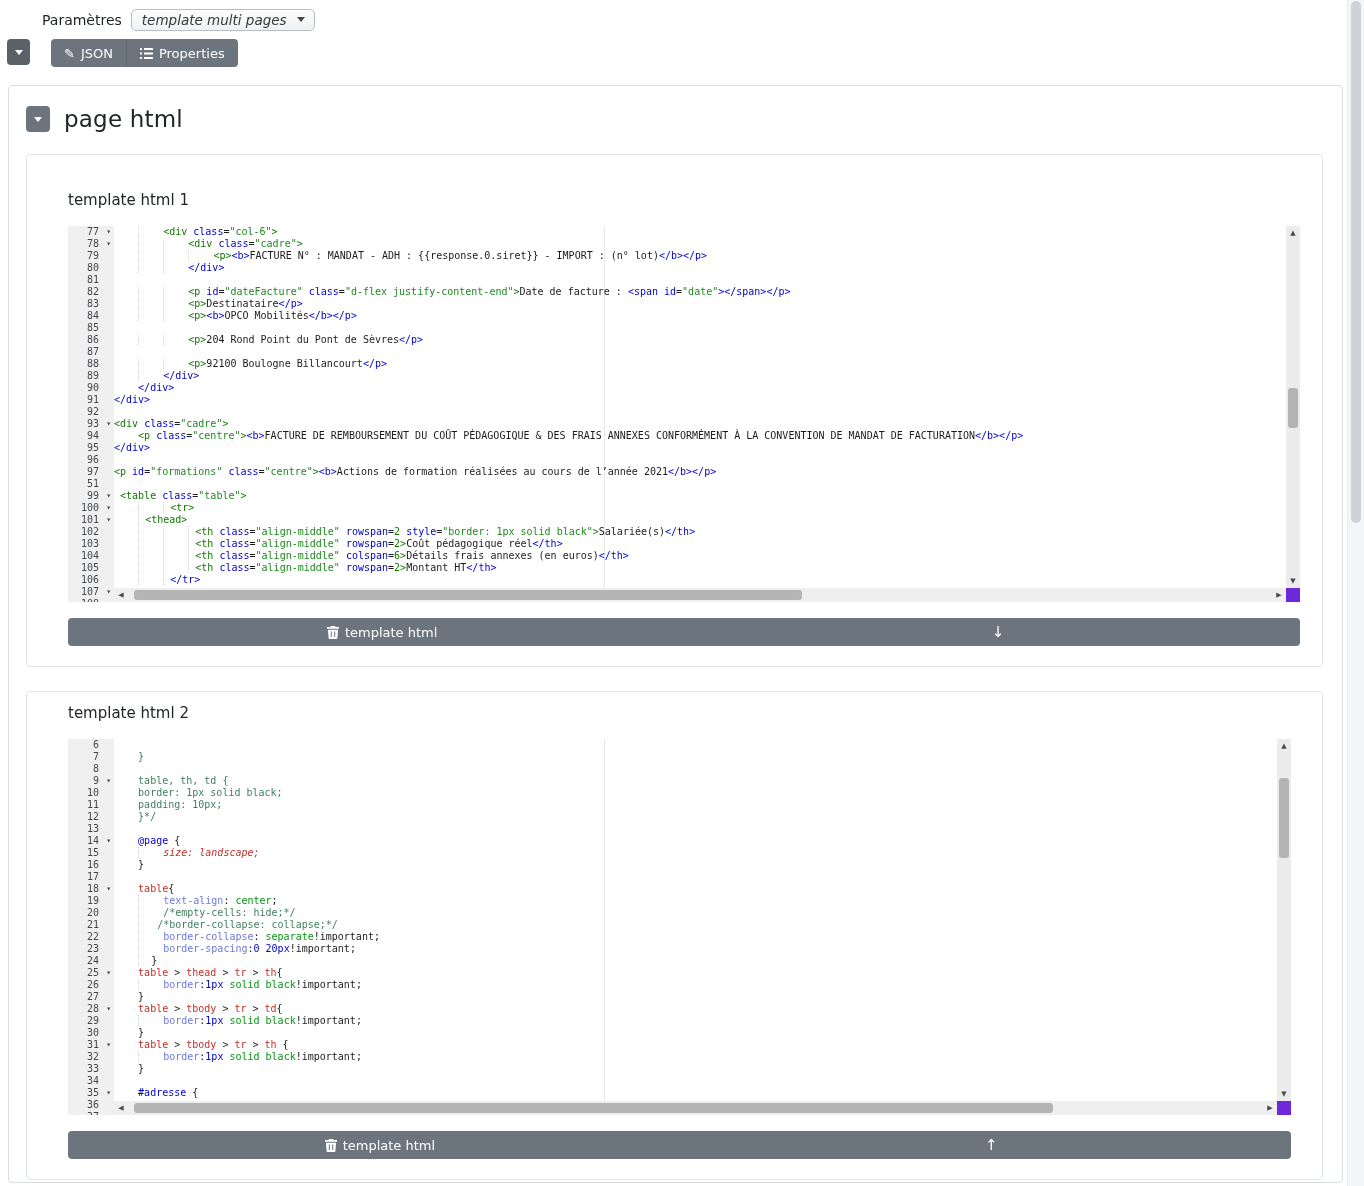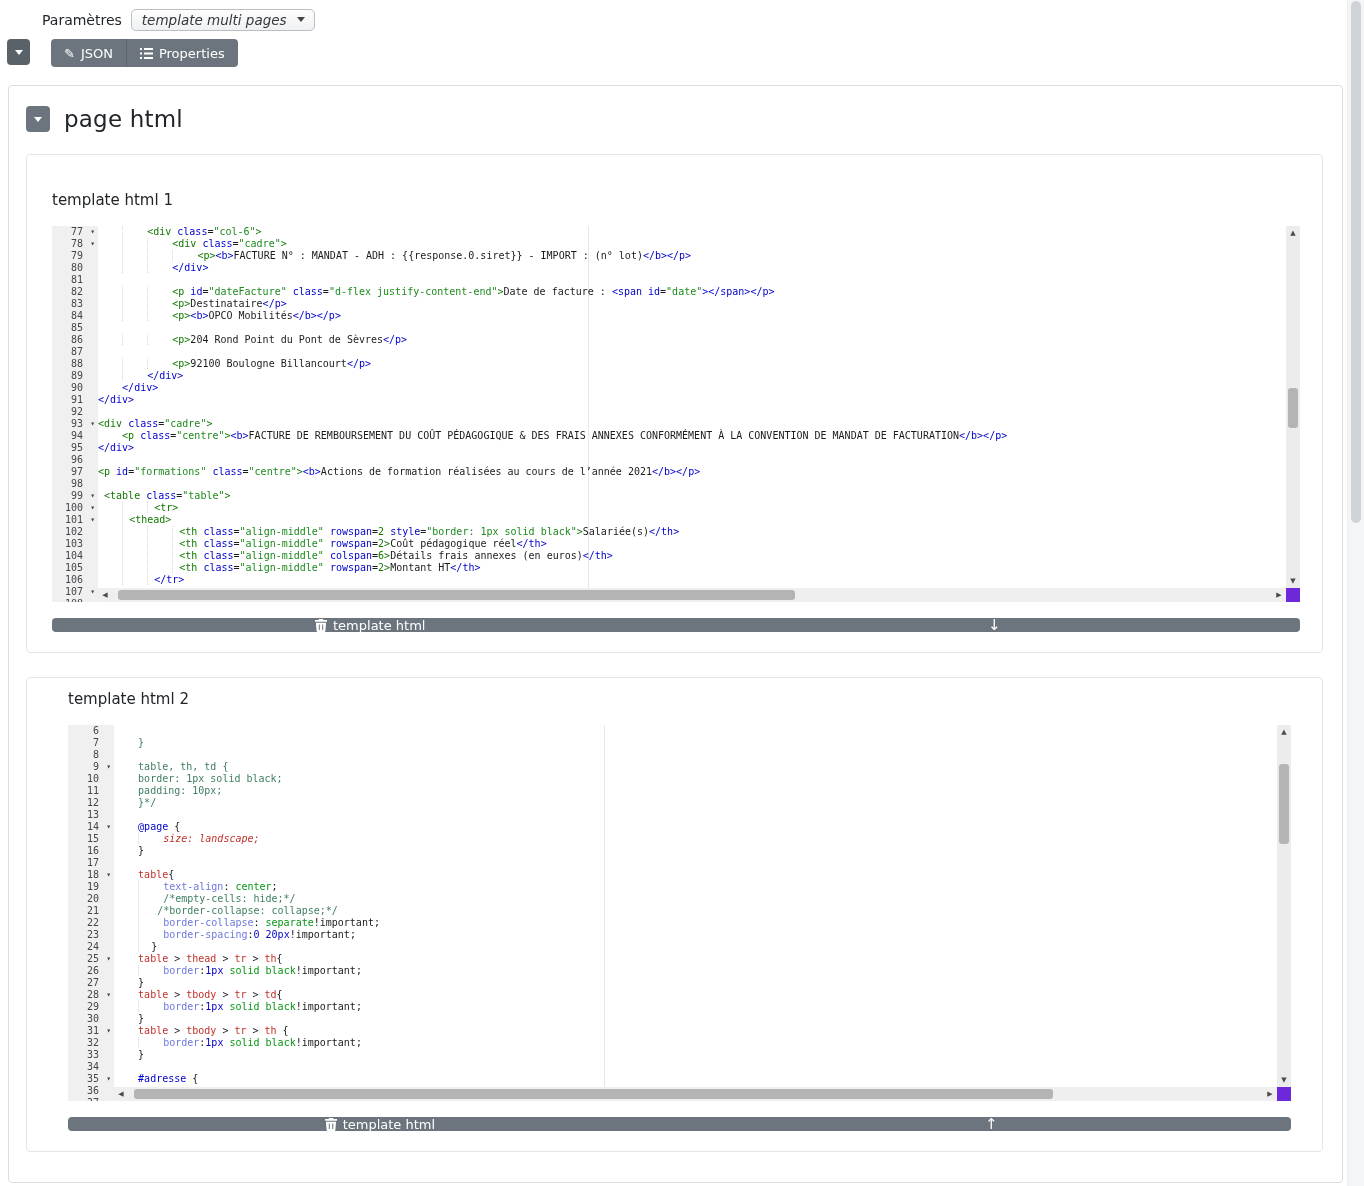--- a/index.html
+++ b/index.html
@@ -41,21 +41,21 @@
     border-radius:4px; padding:20px 19px 30px 17px; height:1098px; overflow:hidden;
   }
   .panel-head { display:flex; align-items:center; gap:14px; margin-bottom:22px; }
   .panel-collapse {
     width:24px; height:26px; border:none; border-radius:4px; background:#6c757d;
     display:flex; align-items:center; justify-content:center; cursor:pointer; padding:0;
   }
   .panel-title { font-size:23px; font-weight:500; color:#212529; letter-spacing:.2px; }
 
   .card { border:1px solid #e2e6e9; border-radius:4px; background:#fff; margin-bottom:24px; }
-  .card-1 { padding:36px 22px 20px 25px; }
+  .card-1 { padding:36px 22px 20px 41px; }
   .card-2 { padding:12px 31px 20px 41px; }
   .card-title { font-size:15px; color:#212529; margin-bottom:17px; }
 
   
   .editor { position:relative; height:376px; background:#6d28d9; overflow:hidden;
     font-family:"DejaVu Sans Mono","Liberation Mono",monospace; font-size:10px; line-height:12px; }
   .gutter { position:absolute; left:0; top:0; bottom:0; width:46px; background:#f0f0f0; }
   .gcell { position:relative; height:12px; color:#43474b; text-align:right; padding-right:15px; }
   .fold { position:absolute; right:3px; top:0; font-size:8px; color:#3f4347; line-height:12px; }
   .codearea { position:absolute; left:46px; right:14px; top:0; bottom:0; overflow:hidden; background:#fff; }
@@ -83,21 +83,21 @@
   .hsb { position:absolute; left:46px; right:14px; bottom:0; height:14px; background:#efefef; }
   .sb-arrow { position:absolute; width:14px; height:14px; font-size:7px; color:#4a4a4a;
     display:flex; align-items:center; justify-content:center; cursor:pointer;
     font-family:"DejaVu Sans",sans-serif; }
   .vsb .up { top:0; left:0; } .vsb .down { bottom:0; left:0; }
   .hsb .left { left:0; top:0; } .hsb .right { right:0; top:0; }
   .vthumb { position:absolute; left:2px; width:10px; background:#b4b4b4; border-radius:3px; cursor:pointer; }
   .hthumb { position:absolute; top:2px; height:10px; background:#b4b4b4; border-radius:3px; cursor:pointer; }
 
   
-  .bar { display:flex; margin-top:16px; height:14px; border-radius:4px; overflow:hidden; }
+  .bar { display:flex; margin-top:16px; height:28px; border-radius:4px; overflow:hidden; }
   .bar-btn { background:#6c757d; border:none; color:#fff; font-size:13px; cursor:pointer;
     display:flex; align-items:center; justify-content:center; gap:6px;
     font-family:"DejaVu Sans","Liberation Sans",sans-serif; }
   .bar-del { flex:0 0 51%; }
   .bar-move { flex:1 1 auto; font-size:15px; }
 
   
   .page-sb { position:absolute; right:0; top:0; bottom:0; width:17px; background:#f4f5f7; border-left:1px solid #eceef0; }
   .page-sb .pthumb { position:absolute; left:3px; right:3px; top:1px; height:44%; background:#cfd3d7; border-radius:5px; }
 </style>
@@ -163,21 +163,21 @@
             <div class="gcell">88</div>
             <div class="gcell">89</div>
             <div class="gcell">90</div>
             <div class="gcell">91</div>
             <div class="gcell">92</div>
             <div class="gcell">93<span class="fold">▾</span></div>
             <div class="gcell">94</div>
             <div class="gcell">95</div>
             <div class="gcell">96</div>
             <div class="gcell">97</div>
-            <div class="gcell">98</div>
+            <div class="gcell">51</div>
             <div class="gcell">99<span class="fold">▾</span></div>
             <div class="gcell">100<span class="fold">▾</span></div>
             <div class="gcell">101<span class="fold">▾</span></div>
             <div class="gcell">102</div>
             <div class="gcell">103</div>
             <div class="gcell">104</div>
             <div class="gcell">105</div>
             <div class="gcell">106</div>
             <div class="gcell">107<span class="fold">▾</span></div>
             <div class="gcell">108</div>

